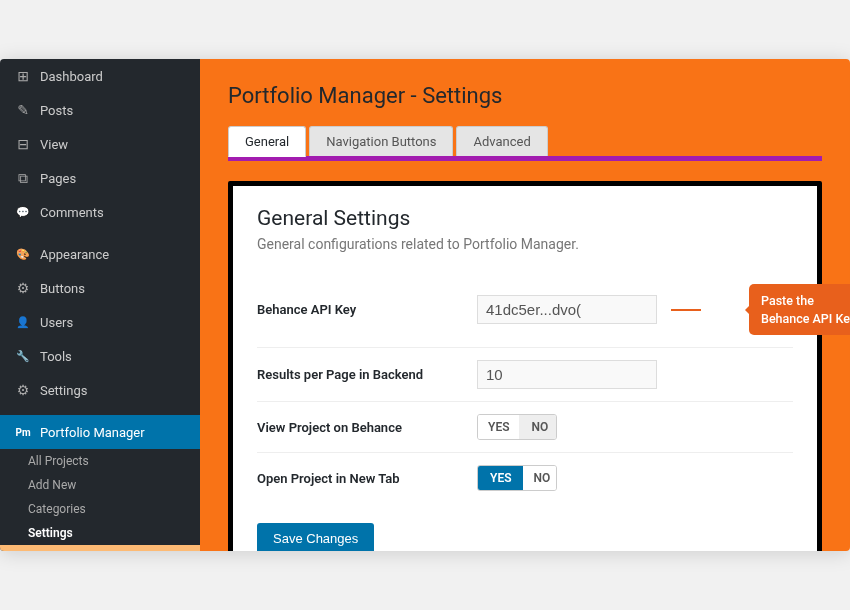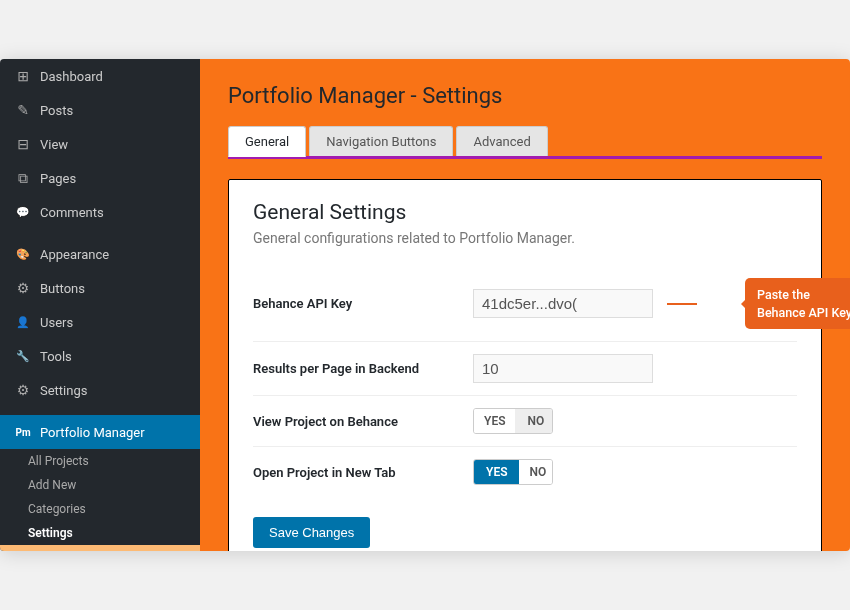--- a/index.html
+++ b/index.html
@@ -92,21 +92,21 @@
       font-size: 22px;
       font-weight: 400;
       color: #23282d;
       margin-bottom: 18px;
     }
     
     .tabs {
       display: flex;
       gap: 0;
       margin-bottom: 20px;
-      border-bottom: 3px solid #a21caf;
+      border-bottom: 5px solid #a21caf;
     }
     .tab {
       padding: 7px 16px;
       background: #e5e5e5;
       border: 1px solid #ccc;
       border-bottom: none;
       cursor: pointer;
       font-size: 13px;
       color: #555;
       margin-right: 3px;
@@ -116,21 +116,21 @@
       background: #fff;
       color: #23282d;
       border-bottom: 1px solid #fff;
       margin-bottom: -1px;
       z-index: 1;
     }
 
     
     .settings-panel {
       background: #fff;
-      border: 1px solid #000000;
+      border: 5px solid #000000;
       padding: 20px 24px 24px;
       border-radius: 2px;
     }
     .settings-title {
       font-size: 21px;
       font-weight: 400;
       color: #23282d;
       margin-bottom: 6px;
     }
     .settings-desc {

